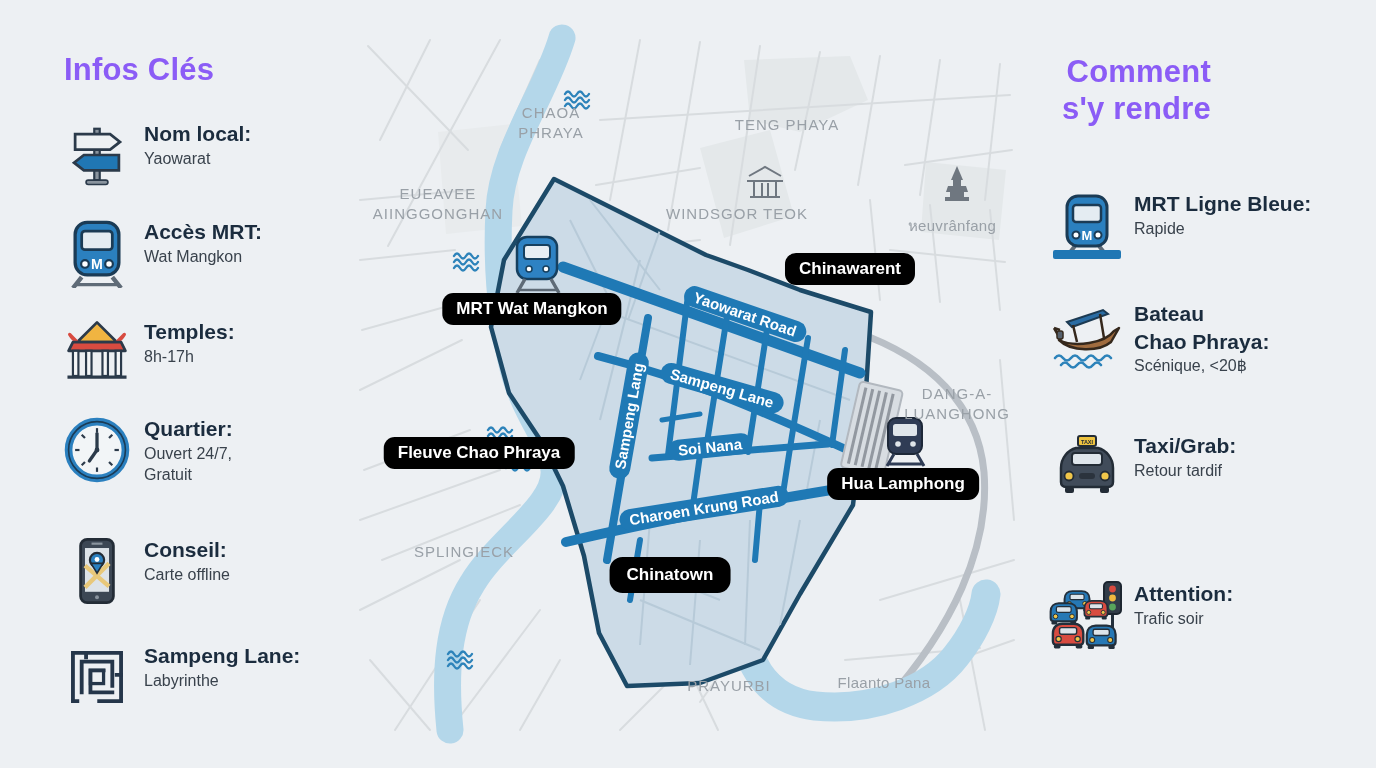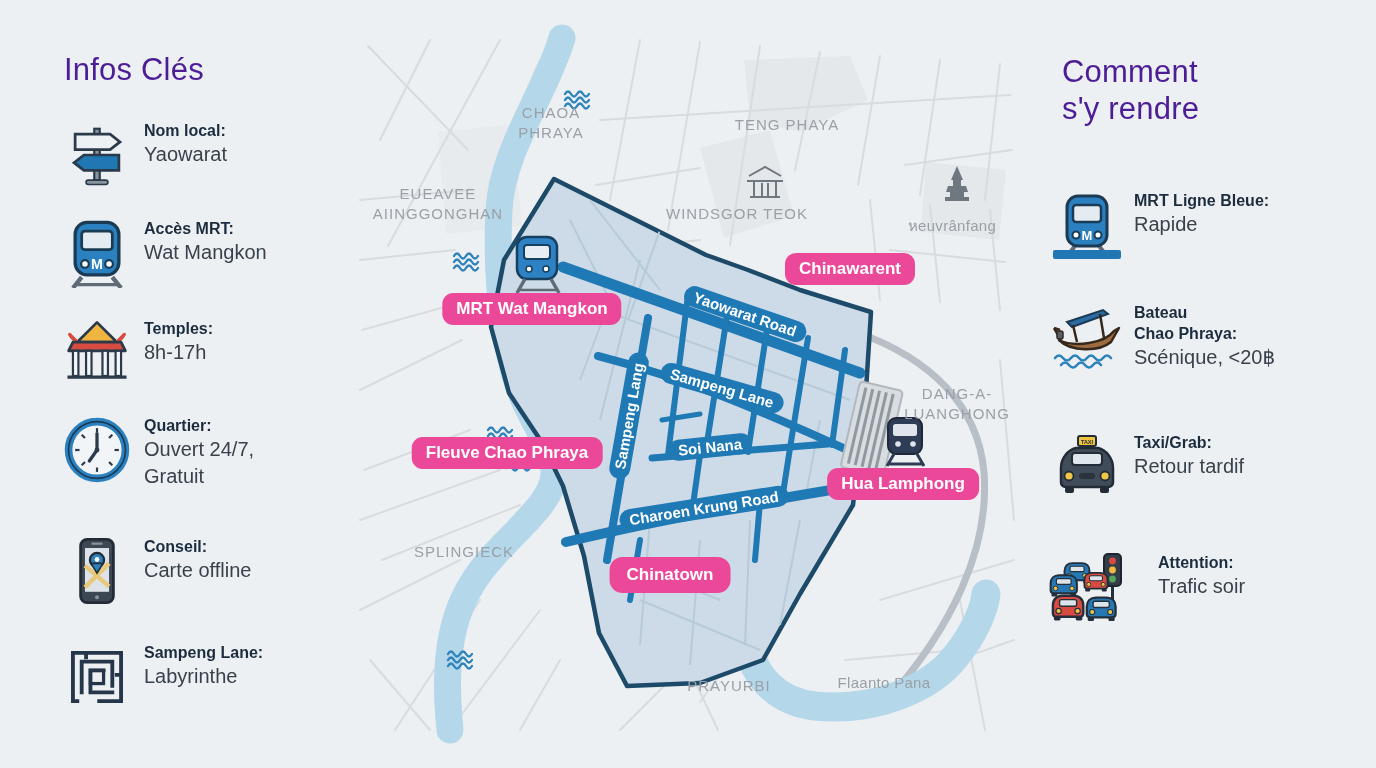--- a/index.html
+++ b/index.html
@@ -5,37 +5,37 @@
   html,body{margin:0;padding:0;}
   body{
     width:1376px;height:768px;position:relative;overflow:hidden;
     background:#edf0f3;
     font-family:"Liberation Sans", sans-serif;
     color:#1b2c3e;
   }
   .abs{position:absolute;}
   
   .panel-title{
-    position:absolute;font-size:31px;font-weight:normal;color:#4c1d95;
-    line-height:1.18;letter-spacing:.2px;white-space:pre-line;
+    position:absolute;font-size:31px;font-weight:bold;color:#8b5cf6;
+    line-height:1.18;letter-spacing:.2px;white-space:pre-line;text-align:right;
   }
   .info-item{position:absolute;display:flex;align-items:flex-start;}
   .info-icon{flex:0 0 78px;display:flex;justify-content:center;}
   .info-text{padding-left:8px;}
-  .item-label{font-size:16px;font-weight:bold;color:#1b2c3e;line-height:1.32;white-space:pre-line;}
-  .item-value{font-size:20px;color:#39424c;line-height:1.32;white-space:pre-line;}
+  .item-label{font-size:21px;font-weight:bold;color:#1b2c3e;line-height:1.32;white-space:pre-line;}
+  .item-value{font-size:16px;color:#39424c;line-height:1.32;white-space:pre-line;}
   
   .map-label{
     position:absolute;transform:translate(-50%,-50%);
     color:#99a0a7;font-size:15px;letter-spacing:1px;text-align:center;
     white-space:pre-line;line-height:1.35;
   }
   .badge{
     position:absolute;transform:translate(-50%,-50%);
-    background:#ec4899;color:#ffffff;font-weight:bold;font-size:17px;
+    background:#000000;color:#ffffff;font-weight:bold;font-size:17px;
     padding:6px 14px;border-radius:11px;white-space:nowrap;
   }
   .badge-big{font-size:17px;padding:8px 17px;border-radius:13px;}
   .road-pill{
     position:absolute;background:#1f79b5;color:#fff;font-weight:bold;
     font-size:15px;padding:2px 10px;border-radius:11px;white-space:nowrap;
   }
   svg{display:block;}
 </style>
 </head>
@@ -203,21 +203,21 @@
 <div class="map-label" style="left:737px;top:214px;">WINDSGOR TEOK</div>
 <div class="map-label" style="left:952px;top:226px;letter-spacing:.3px;">หeuvrânfang</div>
 <div class="map-label" style="left:957px;top:404px;">DANG-A-
 LUANGHONG</div>
 <div class="map-label" style="left:464px;top:552px;">SPLINGIECK</div>
 <div class="map-label" style="left:729px;top:686px;">PRAYURBI</div>
 <div class="map-label" style="left:884px;top:683px;letter-spacing:.3px;">Flaanto Pana</div>
 
 <div class="badge" style="left:532px;top:309px;">MRT Wat Mangkon</div>
 <div class="badge" style="left:850px;top:269px;">Chinawarent</div>
-<div class="badge" style="left:479px;top:453px;margin-left:28px;">Fleuve Chao Phraya</div>
+<div class="badge" style="left:479px;top:453px;">Fleuve Chao Phraya</div>
 <div class="badge" style="left:903px;top:484px;">Hua Lamphong</div>
 <div class="badge badge-big" style="left:670px;top:575px;">Chinatown</div>
 
 <div class="road-pill" style="left:745px;top:314px;transform:translate(-50%,-50%) rotate(19deg);">Yaowarat Road</div>
 <div class="road-pill" style="left:722px;top:388px;transform:translate(-50%,-50%) rotate(16deg);">Sampeng Lane</div>
 <div class="road-pill" style="left:629px;top:416px;transform:translate(-50%,-50%) rotate(-80deg);">Sampeng Lang</div>
 <div class="road-pill" style="left:710px;top:447px;transform:translate(-50%,-50%) rotate(-6deg);">Soi Nana</div>
 <div class="road-pill" style="left:704px;top:508px;transform:translate(-50%,-50%) rotate(-9deg);">Charoen Krung Road</div>
 
 <div class="panel-title" style="left:64px;top:52px;">Infos Clés</div>
@@ -355,21 +355,21 @@
       <circle cx="47" cy="45" r="3.5" fill="#ffffff" stroke="#1b3b55" stroke-width="2"></circle>
       <text x="36" y="50" text-anchor="middle" font-size="13" font-weight="bold" fill="#ffffff" font-family="Liberation Sans, sans-serif">M</text>
     </svg>
   </div>
   <div class="info-text">
     <div class="item-label">MRT Ligne Bleue:</div>
     <div class="item-value">Rapide</div>
   </div>
 </div>
 
-<div class="info-item" style="left:1048px;top:300px;width:320px;align-items:center;">
+<div class="info-item" style="left:1048px;top:300px;width:320px;">
   <div class="info-icon">
     <svg width="76" height="72" viewBox="0 0 72 72">
       <path d="M4,58 q4,-5 8,0 t8,0 t8,0 t8,0 t8,0 t8,0 t8,0" fill="none" stroke="#2d83ba" stroke-width="2.6" stroke-linecap="round"></path>
       <path d="M10,65 q4,-5 8,0 t8,0 t8,0 t8,0 t8,0" fill="none" stroke="#2d83ba" stroke-width="2.6" stroke-linecap="round"></path>
       <path d="M8,40 C20,52 48,52 60,42 L68,28 L63,31 C54,43 24,48 8,40 Z" fill="#a06c3f" stroke="#35281c" stroke-width="2.5" stroke-linejoin="round"></path>
       <polygon points="16,22 52,10 57,14 21,27" fill="#2a6ca3" stroke="#1c3a52" stroke-width="2"></polygon>
       <path d="M22,25 L26,42 M49,14 L53,38" stroke="#35281c" stroke-width="2.5"></path>
       <path d="M10,40 L3,28 M3,28 L9,30" stroke="#35281c" stroke-width="2.5" fill="none"></path>
       <rect x="6" y="31" width="6" height="8" rx="2" fill="#55606c" stroke="#35281c" stroke-width="1.5"></rect>
     </svg>
@@ -394,21 +394,21 @@
       <rect x="14" y="55" width="9" height="6" rx="2" fill="#232c36"></rect>
       <rect x="49" y="55" width="9" height="6" rx="2" fill="#232c36"></rect>
     </svg>
   </div>
   <div class="info-text">
     <div class="item-label">Taxi/Grab:</div>
     <div class="item-value">Retour tardif</div>
   </div>
 </div>
 
-<div class="info-item" style="left:1048px;top:552px;width:320px;gap:24px;">
+<div class="info-item" style="left:1048px;top:580px;width:320px;">
   <div class="info-icon">
     <svg width="76" height="72" viewBox="0 0 76 72">
       <defs>
         <g id="carF">
           <path d="M2,14 C2,8 6,4 12,4 L24,4 C30,4 34,8 34,14 L34,22 C34,24.5 32.5,26 30,26 L6,26 C3.5,26 2,24.5 2,22 Z" fill="currentColor" stroke="#232f3b" stroke-width="2.5"></path>
           <rect x="9" y="8" width="18" height="7" rx="2" fill="#dde4ea" stroke="#232f3b" stroke-width="1.5"></rect>
           <circle cx="8" cy="20" r="2.8" fill="#f0c64a" stroke="#232f3b" stroke-width="1.2"></circle>
           <circle cx="28" cy="20" r="2.8" fill="#f0c64a" stroke="#232f3b" stroke-width="1.2"></circle>
           <rect x="3" y="26" width="7" height="4" rx="1.5" fill="#232f3b"></rect>
           <rect x="26" y="26" width="7" height="4" rx="1.5" fill="#232f3b"></rect>

